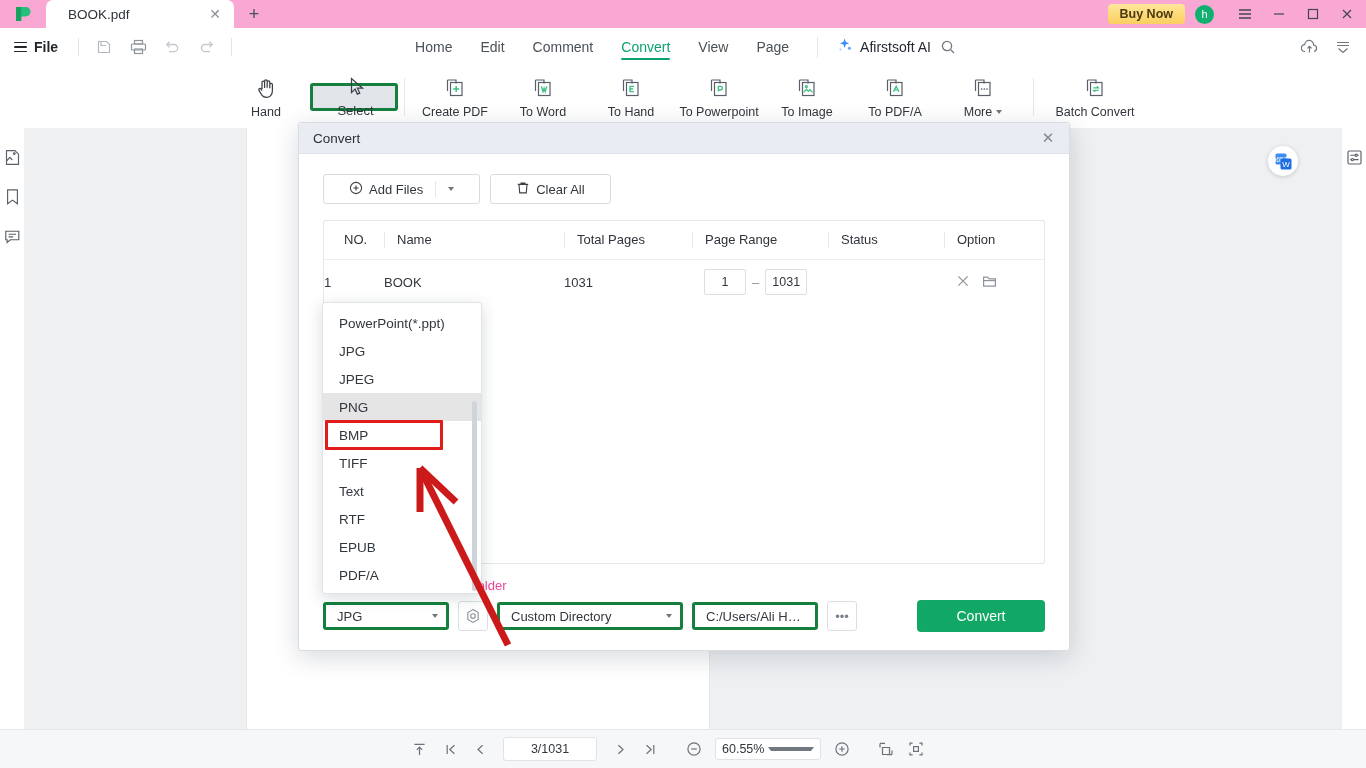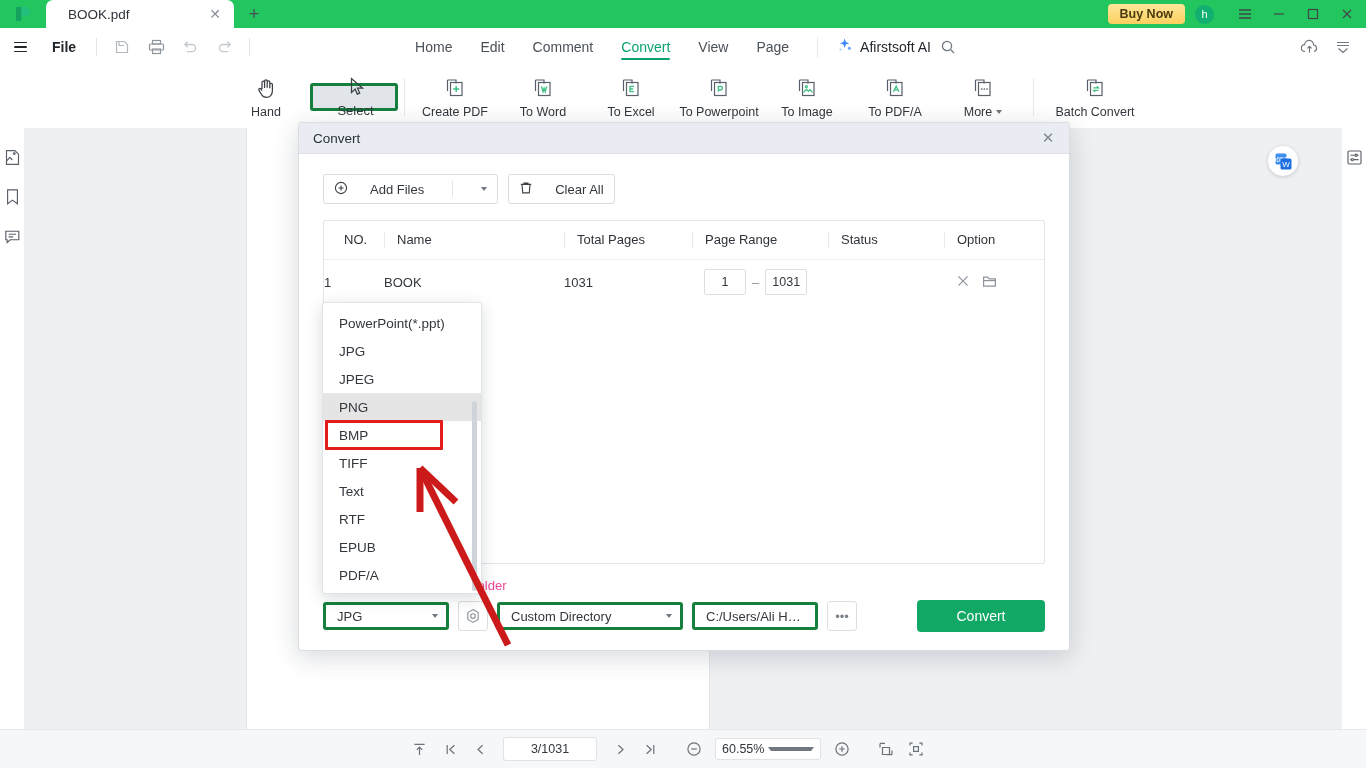--- a/index.html
+++ b/index.html
@@ -5,21 +5,21 @@
   html,body{margin:0;padding:0;}
   body{
     width:1366px;height:768px;overflow:hidden;position:relative;
     font-family:"Liberation Sans","DejaVu Sans",sans-serif;
     background:#ffffff;color:#32373d;
     -webkit-font-smoothing:antialiased;
   }
   .app{position:absolute;inset:0;display:flex;flex-direction:column;}
 
   
-  .titlebar{height:28px;background:#22c55e;display:flex;align-items:flex-end;position:relative;flex:none;}
+  .titlebar{height:28px;background:#f9a8d4;display:flex;align-items:flex-end;position:relative;flex:none;}
   .logo{width:46px;height:28px;display:flex;align-items:center;justify-content:center;}
   .logo svg{display:block;}
   .tab{
     width:188px;height:28px;background:#ffffff;border-radius:7px 7px 0 0;
     display:flex;align-items:center;padding:0 10px 0 22px;box-sizing:border-box;
     font-size:13.5px;color:#2f343a;position:relative;
   }
   .tab .tab-title{flex:1;white-space:nowrap;overflow:hidden;text-overflow:ellipsis;}
   .tab-close{width:18px;height:18px;display:flex;align-items:center;justify-content:center;color:#8a9099;font-size:14px;line-height:1;}
   .newtab{width:40px;height:28px;display:flex;align-items:center;justify-content:center;color:#4a5058;font-size:18px;line-height:1;}
@@ -30,21 +30,21 @@
     color:#4a3a10;font-size:12.5px;display:flex;align-items:center;font-weight:bold;
   }
   .avatar{
     width:19px;height:19px;border-radius:50%;background:#12b070;color:#fff;
     display:flex;align-items:center;justify-content:center;font-size:11px;margin-right:14px;
   }
   .winbtn{width:34px;height:28px;display:flex;align-items:center;justify-content:center;color:#41464c;}
 
   
   .menubar{height:38px;background:#ffffff;display:flex;align-items:center;flex:none;position:relative;}
-  .file-btn{display:flex;align-items:center;gap:25px;padding:0 12px 0 14px;font-size:14px;color:#22272c;font-weight:bold;}
+  .file-btn{display:flex;align-items:center;gap:7px;padding:0 12px 0 14px;font-size:14px;color:#22272c;font-weight:bold;}
   .hamb{display:inline-flex;flex-direction:column;gap:3px;}
   .hamb i{display:block;width:13px;height:1.6px;background:#22272c;border-radius:1px;}
   .vsep{width:1px;height:18px;background:#e2e5e8;margin:0 8px;}
   .qicon{width:34px;height:34px;display:flex;align-items:center;justify-content:center;color:#aeb4bb;}
   .nav{position:absolute;left:0;right:0;display:flex;justify-content:center;align-items:center;gap:0;pointer-events:none;}
   .nav > *{pointer-events:auto;}
   .navitem{
     font-size:14px;color:#4b5158;padding:0 14px;height:34px;display:flex;align-items:center;position:relative;
   }
   .navitem.active{color:#0da171;}
@@ -106,21 +106,21 @@
   }
   .dlg-head{
     height:30px;background:#e9ecf2;display:flex;align-items:center;padding:0 10px 0 14px;flex:none;
     font-size:13.5px;color:#2c3138;border-bottom:1px solid #dfe3e9;
   }
   .dlg-head .x{margin-left:auto;width:22px;height:22px;display:flex;align-items:center;justify-content:center;color:#818890;font-size:15px;}
   .dlg-body{flex:1;padding:20px 24px 0 24px;display:flex;flex-direction:column;min-height:0;position:relative;}
   .toolrow{display:flex;gap:10px;margin-bottom:16px;}
   .btn-ol{
     height:28px;border:1px solid #d8dce1;border-radius:3px;background:#fff;display:flex;align-items:center;
-    padding:0 10px;font-size:13px;color:#32373d;gap:22px;
+    padding:0 25px;font-size:13px;color:#32373d;gap:6px;
   }
   .btn-ol .sp{width:1px;height:16px;background:#e3e6ea;margin:0 2px 0 6px;}
 
   .filelist{flex:1;border:1px solid #e3e6ea;border-radius:2px;display:flex;flex-direction:column;min-height:0;}
   table.files{width:100%;border-collapse:collapse;table-layout:fixed;}
   table.files th{
     font-weight:normal;font-size:13px;color:#2f343a;text-align:left;height:38px;
     border-bottom:1px solid #eceef1;padding:0;position:relative;
   }
   table.files th .thin{border-left:1px solid #e7eaed;padding-left:12px;display:block;height:16px;line-height:16px;}
@@ -335,21 +335,21 @@
       <span class="lbl">To Word</span>
     </div>
     <div class="rb">
       <span class="glyph">
         <svg width="22" height="22" viewBox="0 0 22 22" fill="none" stroke="#596069" stroke-width="1.2">
             <path d="M3.5 3h8.5v3.5M3.5 3v11"></path>
             <rect x="6.5" y="5.5" width="11.5" height="13"></rect>
             <path d="M14 9.4h-4v5.2h4M10 12h3.2" stroke="#3fc087" stroke-width="1.4"></path>
           </svg>
       </span>
-      <span class="lbl">To Excel</span>
+      <span class="lbl">To Hand</span>
     </div>
     <div class="rb">
       <span class="glyph">
         <svg width="22" height="22" viewBox="0 0 22 22" fill="none" stroke="#596069" stroke-width="1.2">
             <path d="M3.5 3h8.5v3.5M3.5 3v11"></path>
             <rect x="6.5" y="5.5" width="11.5" height="13"></rect>
             <path d="M10.4 14.6V9.4h2.2a1.8 1.8 0 010 3.6h-2.2" stroke="#3fc087" stroke-width="1.4"></path>
           </svg>
       </span>
       <span class="lbl">To Powerpoint</span>

